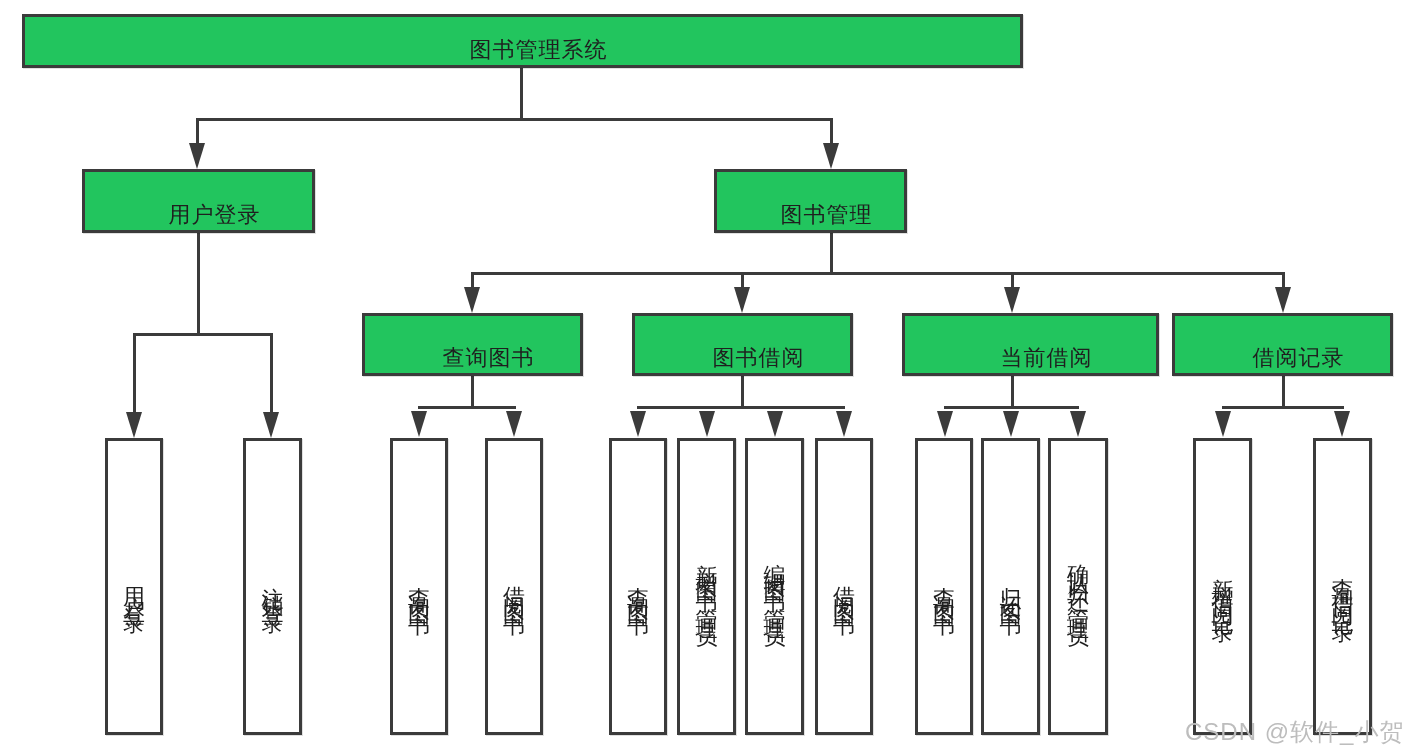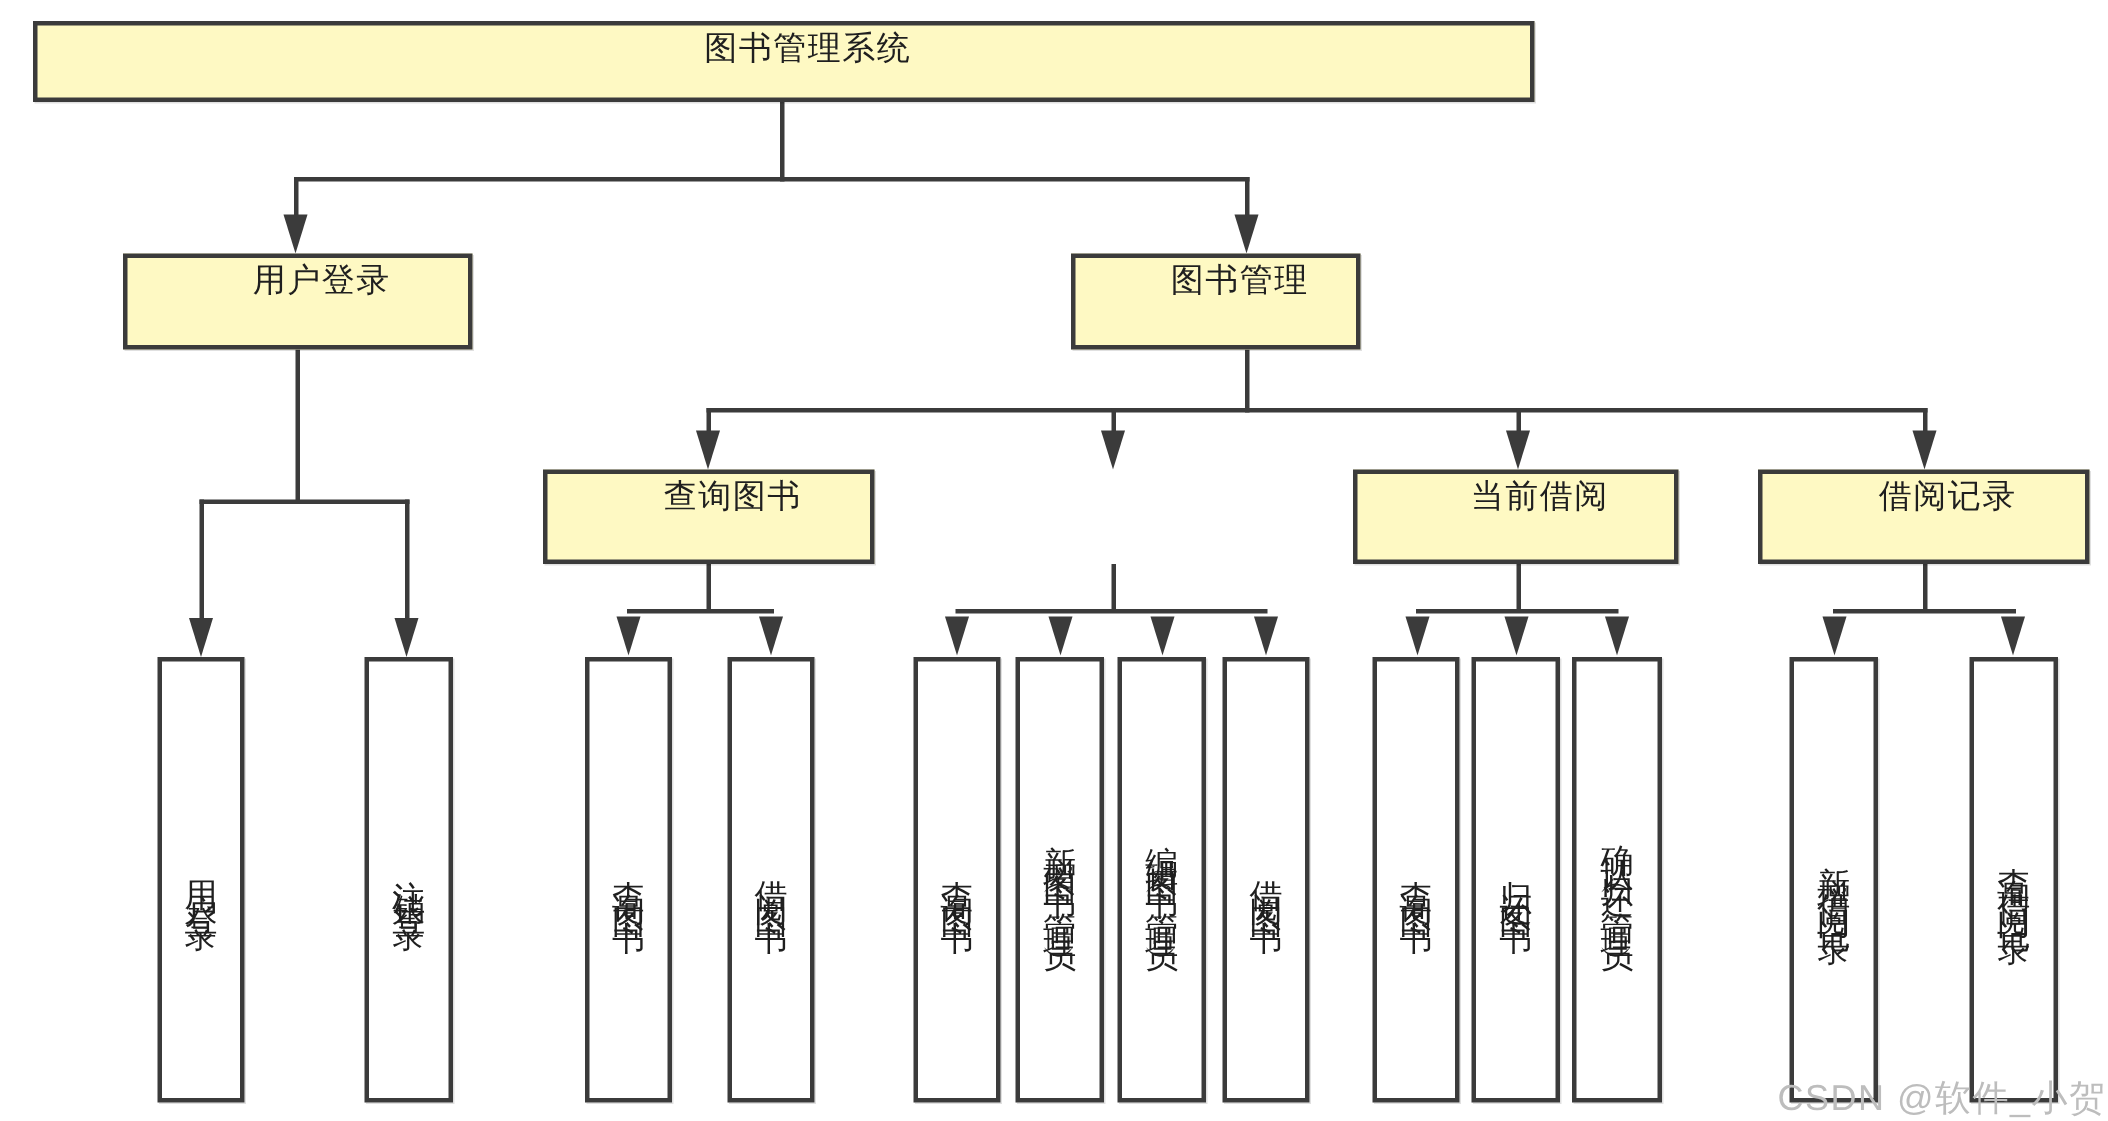--- a/index.html
+++ b/index.html
@@ -12,23 +12,23 @@
   .canvas{
     position:relative;
     width:1405px;height:747px;
     background:var(--bg);
     font-family:"Liberation Sans","DejaVu Sans",sans-serif;
     overflow:hidden;
   }
   .hbox{
     position:absolute;
     box-sizing:border-box;
-    background:#fef9c3;
+    background:#22c55e;
     border:3px solid var(--line);
-    display:flex;align-items:flex-start;justify-content:center;
+    display:flex;align-items:flex-end;justify-content:center;
     font-size:22px;color:var(--text);
     letter-spacing:1px;
     box-shadow:1px 1px 0 rgba(0,0,0,0.12);
     z-index:2;
     padding-left:32px;
   }
   .vbox{
     position:absolute;
     box-sizing:border-box;
     top:438px;height:297px;
@@ -103,21 +103,24 @@
   <div class="vline" style="left:741px;top:272px;height:18px;"></div>
   <div class="arrow" style="left:734px;top:287px;"></div>
   <div class="vline" style="left:1011px;top:272px;height:18px;"></div>
   <div class="arrow" style="left:1004px;top:287px;"></div>
   <div class="vline" style="left:1282px;top:272px;height:18px;"></div>
   <div class="arrow" style="left:1275px;top:287px;"></div>
 
   <div class="hbox" style="left:362px;top:313px;width:221px;height:63px;">
     <span>查询图书</span>
   </div>
-  <div class="hbox" style="left:902px;top:313px;width:217px;height:63px;">
+  <div class="hbox" style="left:632px;top:313px;width:221px;height:63px;">
+    <span>图书借阅</span>
+  </div>
+  <div class="hbox" style="left:902px;top:313px;width:257px;height:63px;">
     <span>当前借阅</span>
   </div>
   <div class="hbox" style="left:1172px;top:313px;width:221px;height:63px;">
     <span>借阅记录</span>
   </div>
 
   <div class="vline" style="left:471px;top:376px;height:32px;"></div>
   <div class="hline" style="left:418px;top:406px;width:98px;"></div>
   <div class="arrow" style="left:411px;top:411px;"></div>
   <div class="arrow" style="left:506px;top:411px;"></div>

